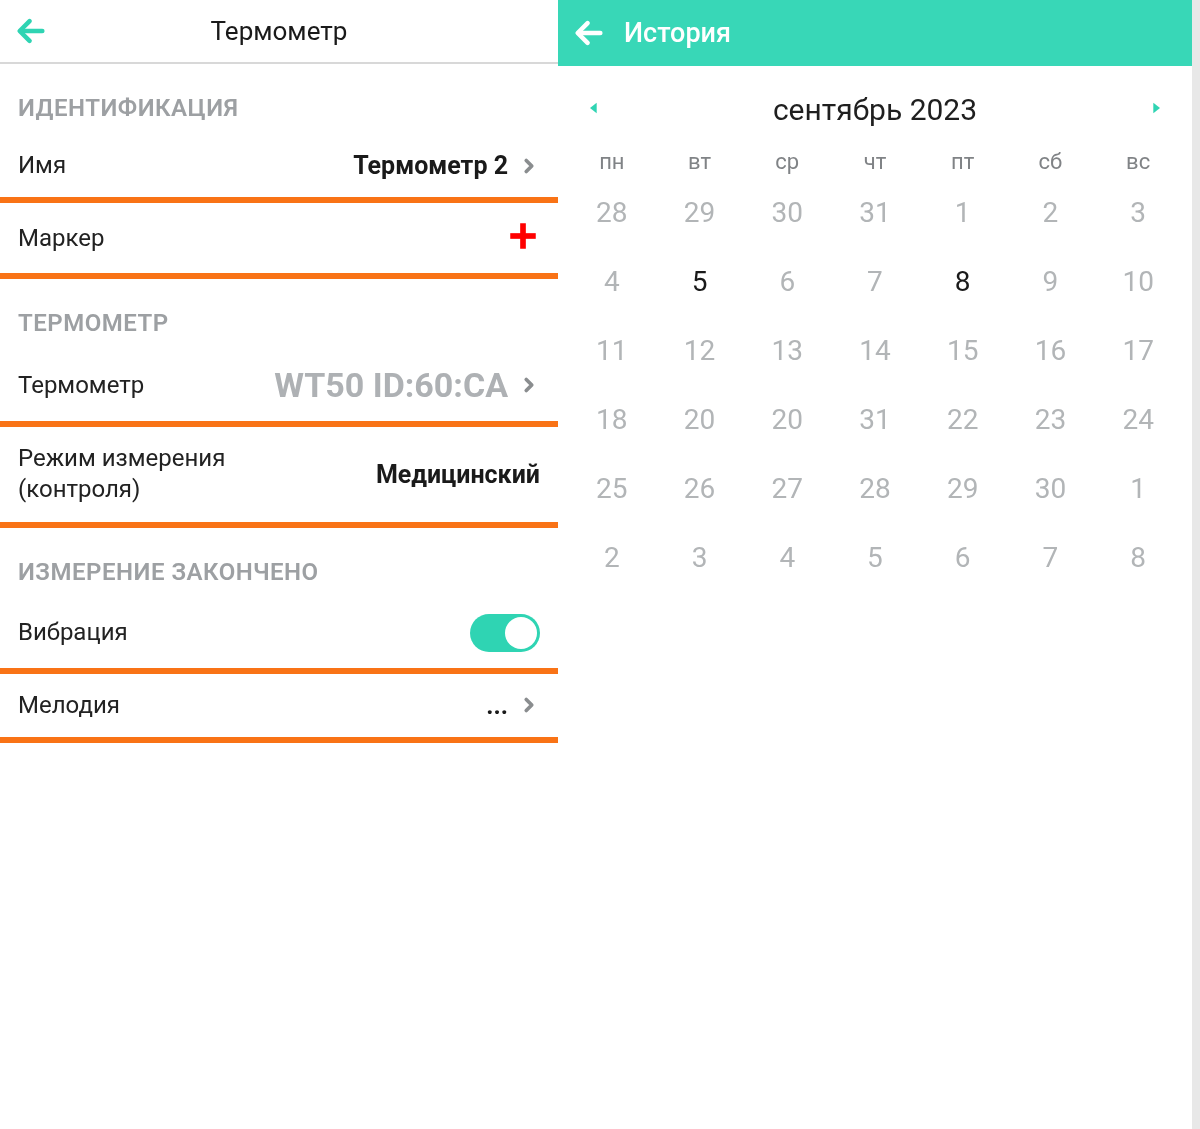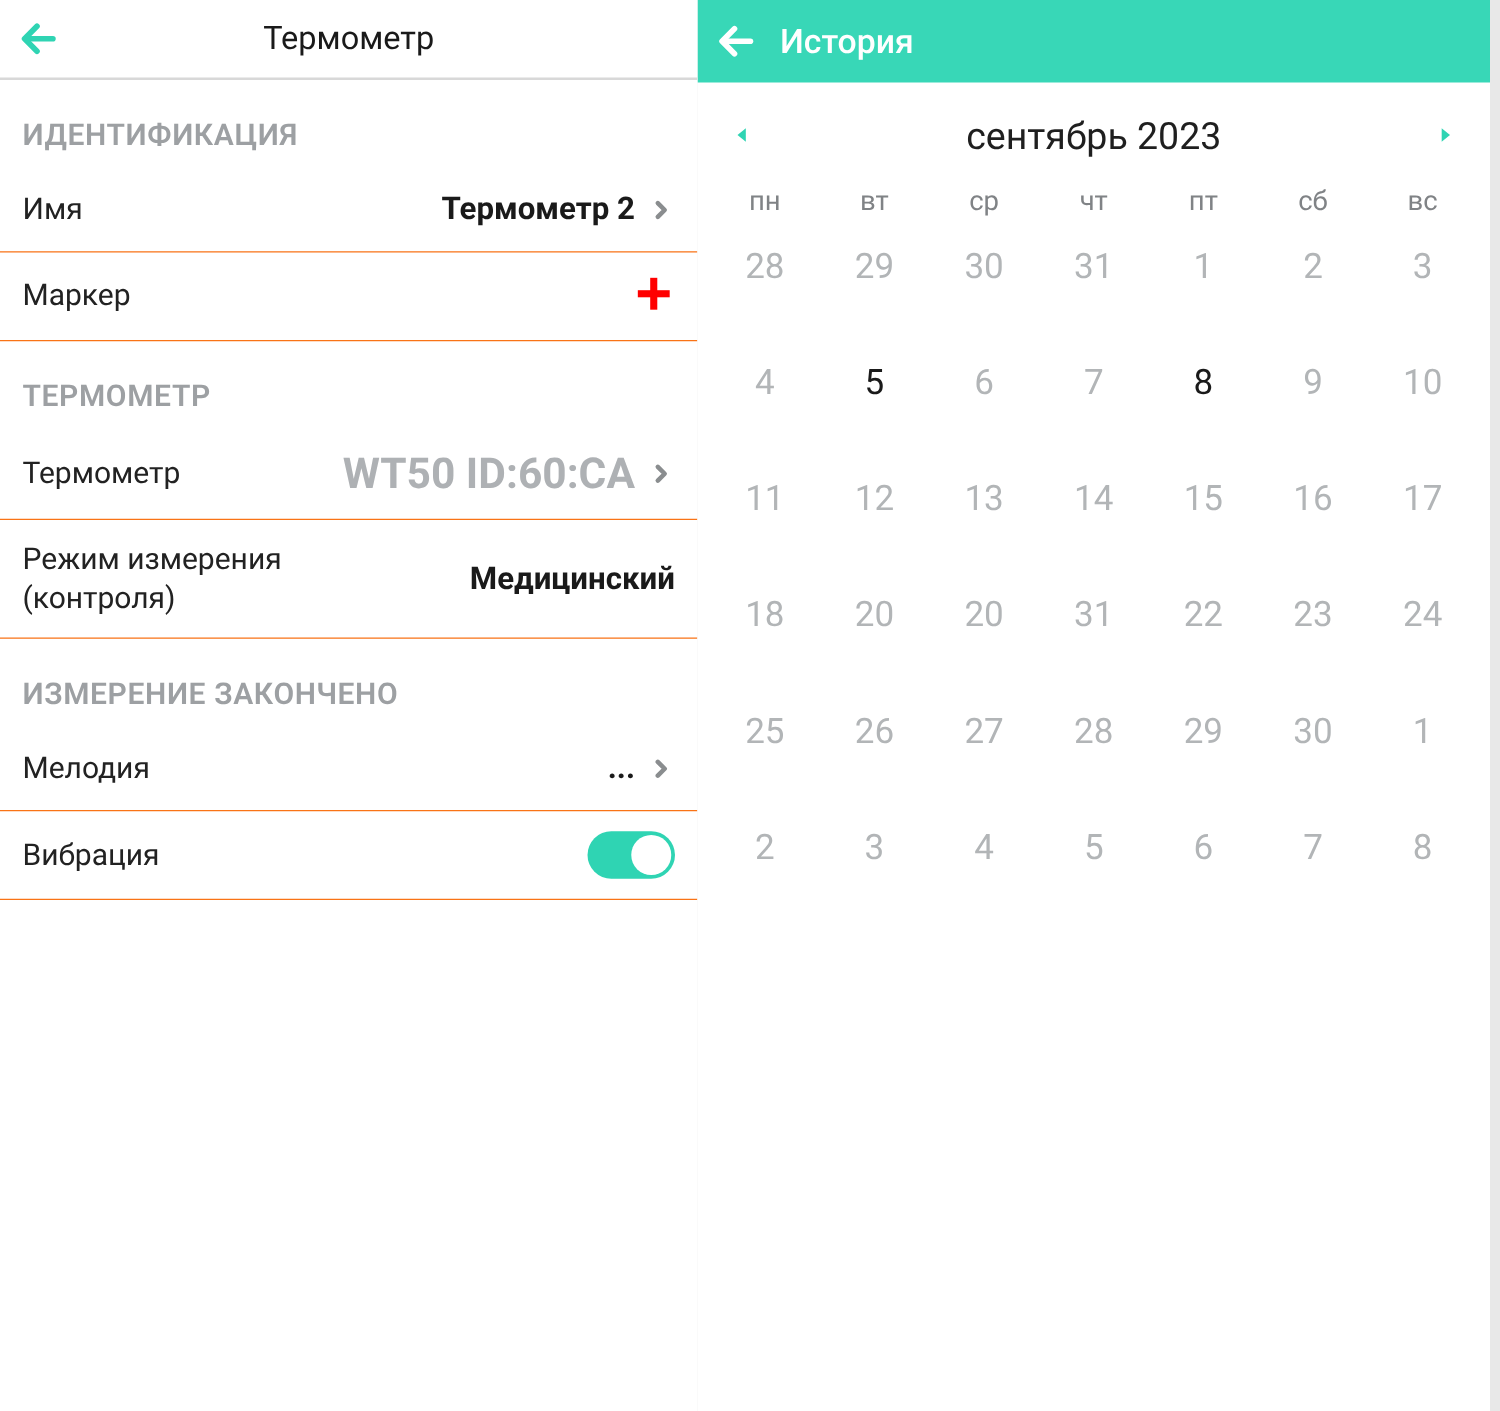--- a/index.html
+++ b/index.html
@@ -45,21 +45,21 @@
     font-weight: 600;
     font-size: 24px;
     padding: 30px 18px 12px;
     letter-spacing: 0.5px;
   }
   .row {
     display: flex;
     align-items: center;
     justify-content: space-between;
     padding: 16px 18px;
-    border-bottom: 1px solid #f97316;
+    border-bottom: 6px solid #f97316;
     min-height: 68px;
   }
   .row-label {
     font-size: 24px;
     color: #222;
     line-height: 1.3;
   }
   .row-value {
     display: flex;
     align-items: center;
@@ -131,21 +131,21 @@
     grid-template-columns: repeat(7, 1fr);
     text-align: center;
     color: #808386;
     font-size: 22px;
     padding-bottom: 22px;
   }
   .cal-grid {
     display: grid;
     grid-template-columns: repeat(7, 1fr);
     text-align: center;
-    row-gap: 60px;
+    row-gap: 36px;
     font-size: 28px;
     padding-bottom: 30px;
   }
   .cal-day { color: #b2b5b7; }
   .cal-day.active { color: #1a1a1a; }
 </style>
 </head>
 <body>
 
 <div class="screen screen-left">
@@ -198,35 +198,35 @@
   </div>
 
   <div class="row">
     <div class="row-label" style="max-width:260px;">Режим измерения (контроля)</div>
     <span class="row-value-bold">Медицинский</span>
   </div>
 
   <div class="section-header">ИЗМЕРЕНИЕ ЗАКОНЧЕНО</div>
 
   <div class="row">
+    <div class="row-label">Вибрация</div>
+    <div class="toggle">
+      <div class="toggle-knob"></div>
+    </div>
+  </div>
+
+  <div class="row">
     <div class="row-label">Мелодия</div>
     <div class="row-value">
       <span class="row-value-bold">...</span>
       <span class="chevron">
         <svg width="22" height="28" viewBox="0 0 24 24" fill="none" stroke="currentColor" stroke-width="4" stroke-linecap="round" stroke-linejoin="round">
             <polyline points="9 18 15 12 9 6"></polyline>
           </svg>
       </span>
-    </div>
-  </div>
-
-  <div class="row">
-    <div class="row-label">Вибрация</div>
-    <div class="toggle">
-      <div class="toggle-knob"></div>
     </div>
   </div>
 </div>
 
 <div class="screen screen-right">
   <div class="header-right">
     <span class="back-arrow-white">
       <svg width="34" height="34" viewBox="0 0 24 24" fill="none" stroke="currentColor" stroke-width="3.2" stroke-linecap="round" stroke-linejoin="round">
           <line x1="20" y1="12" x2="5" y2="12"></line>
           <polyline points="11 5 4 12 11 19"></polyline>

